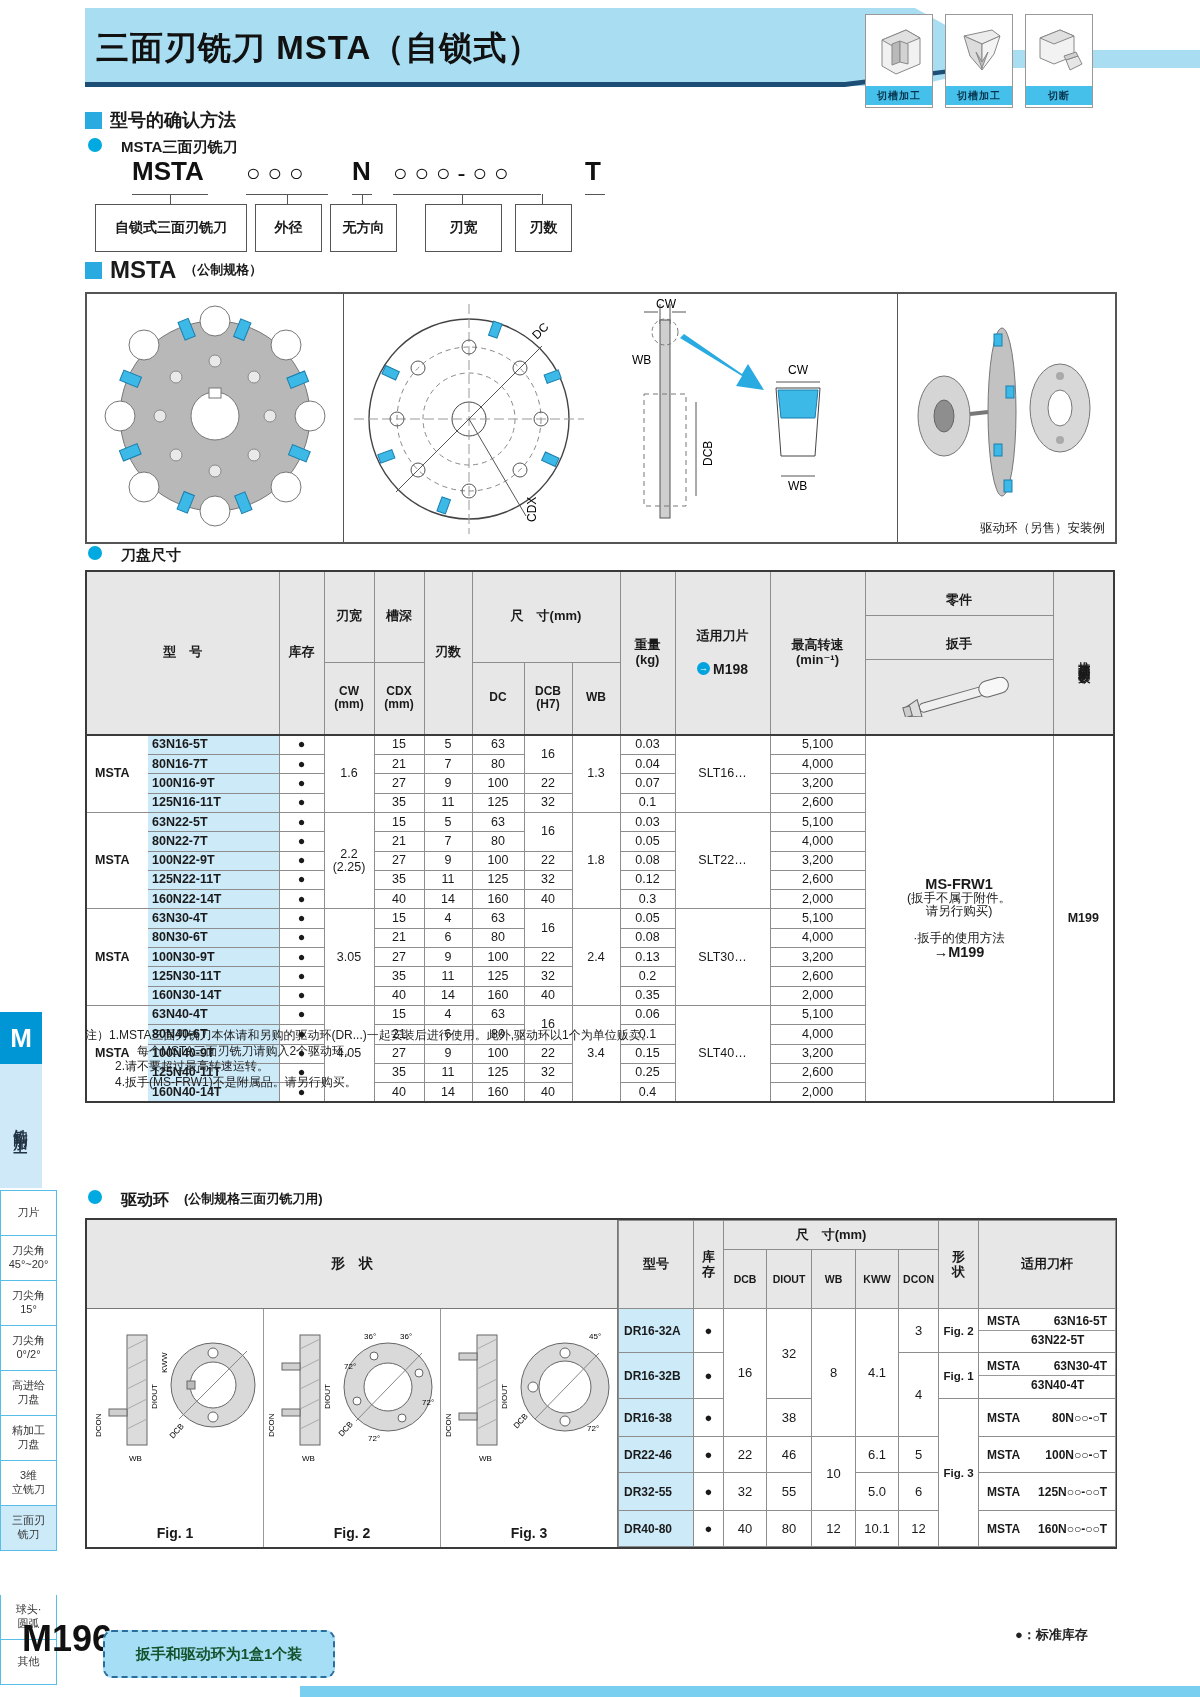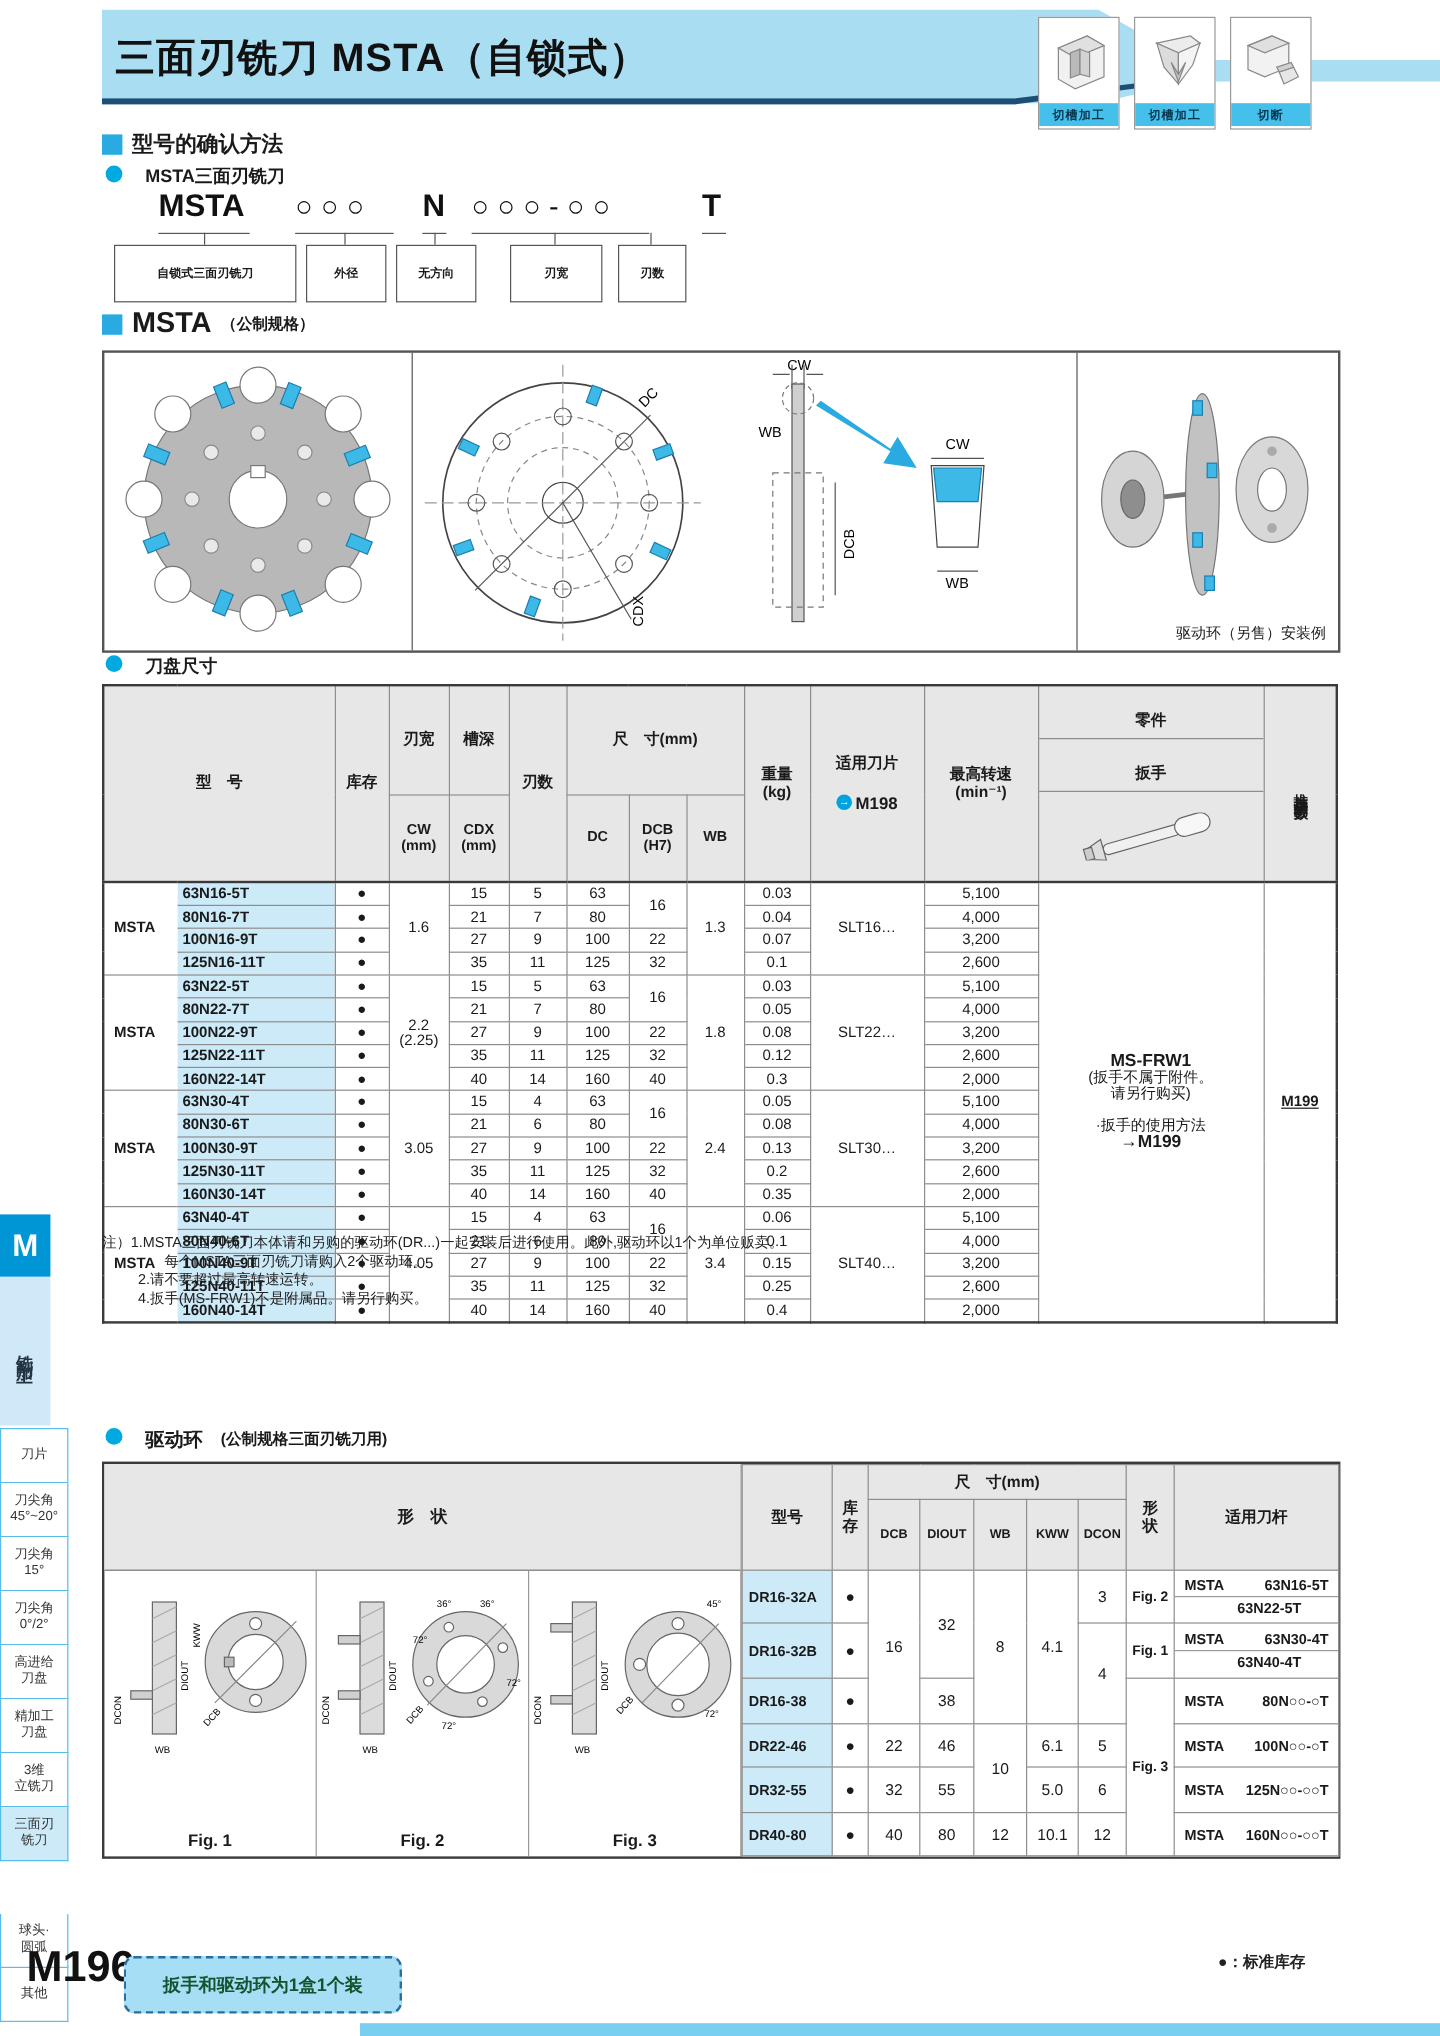--- a/index.html
+++ b/index.html
@@ -23,21 +23,21 @@
   .bullet-text{font-size:15px;font-weight:bold;}
   .h2-suffix{font-size:13px;font-weight:bold;}
 
   
   .code-wrap{position:absolute;left:85px;top:156px;width:620px;height:104px;}
   .cp{position:absolute;top:0;font-size:26px;font-weight:bold;color:#111;}
   .cp-circ{font-size:24px;letter-spacing:7px;font-weight:normal;top:3px;}
   .code-hline{position:absolute;top:38px;height:1px;background:#555;}
   .code-vline{position:absolute;top:38px;width:1px;height:10px;background:#555;}
   .code-box{position:absolute;top:48px;height:46px;border:1px solid #555;background:#fff;
-            display:flex;align-items:center;justify-content:center;font-size:10px;font-weight:bold;}
+            display:flex;align-items:center;justify-content:center;font-size:14px;font-weight:bold;}
 
   
   .panel{position:absolute;left:85px;top:292px;width:1028px;height:248px;border:2px solid #555;display:flex;}
   .panel > div{position:relative;height:100%;}
   .p-div{border-left:1px solid #555;}
   .caption{position:absolute;right:8px;bottom:5px;font-size:12.5px;color:#222;}
 
   
   #disc-table{position:absolute;left:85px;top:570px;width:1028px;border-collapse:collapse;
               table-layout:fixed;border:2px solid #3a3a3a;}
@@ -47,21 +47,21 @@
   #disc-table thead tr:last-child th{height:44px;font-size:12px;}
   #disc-table thead th.bot{border-bottom:2px solid #3a3a3a;}
   #disc-table tbody td{font-size:12.5px;height:18.3px;background:#fff;white-space:pre-line;line-height:1.05;}
   td.prefix-cell{background:#cdeaf9;font-weight:bold;text-align:left !important;padding-left:8px !important;border-right:none !important;}
   td.model-cell{background:#cdeaf9 !important;font-weight:bold;text-align:left !important;padding-left:4px !important;border-left:none !important;}
   td.stock-cell{font-size:11px;}
   tr.gstart td{border-top:2px solid #3a3a3a;}
   td.wrench-cell{font-size:12px;line-height:1.55;vertical-align:middle;}
   .w-title{font-weight:bold;font-size:14.5px;}
   .w-gap{margin-top:14px;}
-  td.rec-cell{font-weight:bold;font-size:16px;text-decoration:underline;}
+  td.rec-cell{font-weight:bold;font-size:16px;}
   .parts-th{padding:0 !important;}
   .pt1{height:28px;border-bottom:1px solid #8d8d8d;display:flex;align-items:center;justify-content:center;}
   .pt-svg{height:44px;display:flex;align-items:center;justify-content:center;}
   .vtext{writing-mode:vertical-rl;text-orientation:upright;font-size:12px;letter-spacing:2px;}
   .ins2{display:flex;align-items:center;justify-content:center;gap:3px;margin-top:2px;}
   .link-dot{display:inline-block;width:13px;height:13px;border-radius:50%;background:#00a3dd;color:#fff;
             font-size:9px;line-height:13px;text-align:center;font-weight:bold;}
   .ins-page{font-size:14px;font-weight:bold;}
 
   

